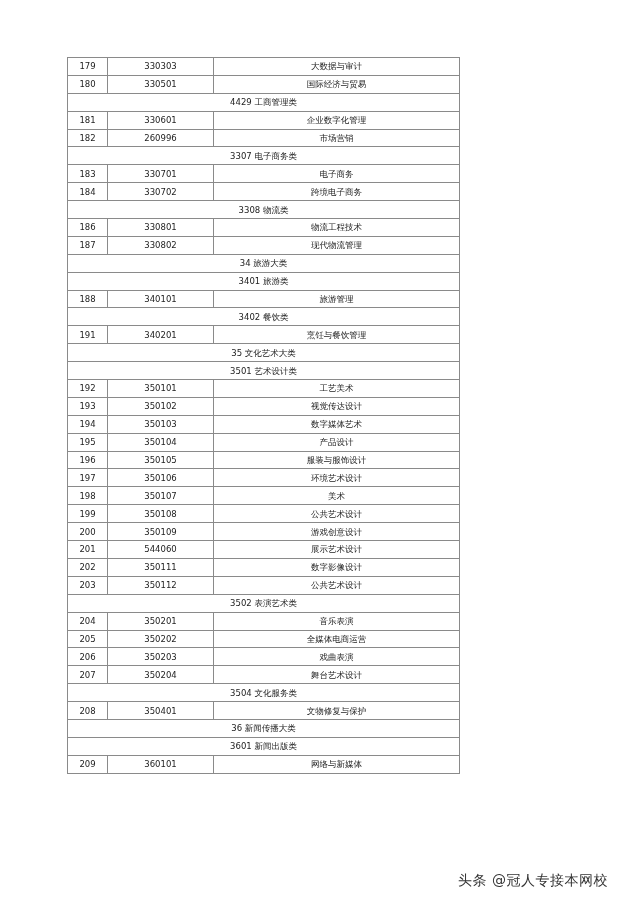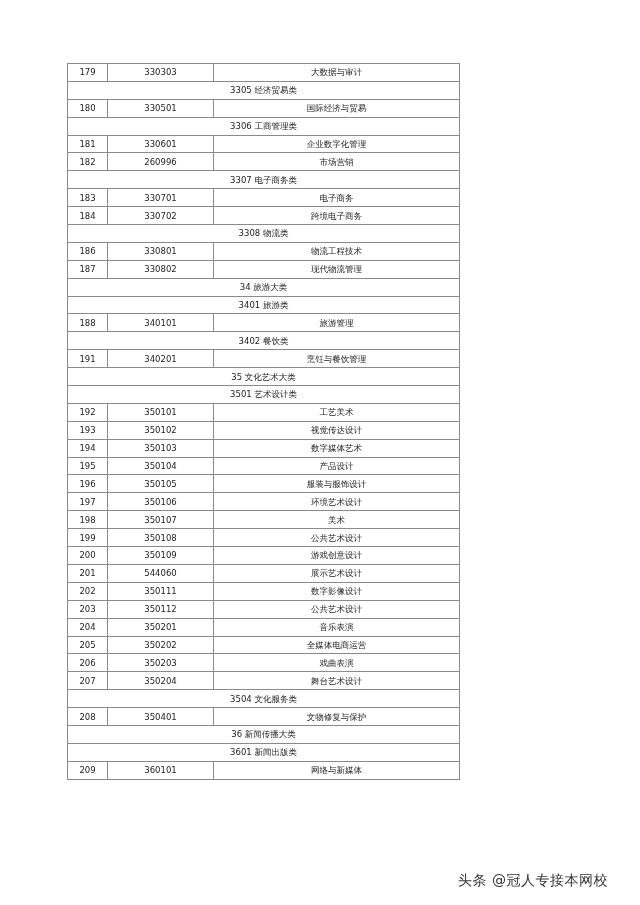--- a/index.html
+++ b/index.html
@@ -1,18 +1,18 @@
 <!DOCTYPE html>
 <html><head>
 <meta charset="utf-8">
 <style>
   html, body { margin: 0; padding: 0; background: #ffffff; }
   body { width: 640px; height: 905px; position: relative; overflow: hidden;
          font-family: "DejaVu Sans", "Liberation Sans", sans-serif; color: #222; }
-  table.major { position: absolute; left: 67px; top: 63px; width: 392px;
+  table.major { position: absolute; left: 67px; top: 57px; width: 392px;
                 border-collapse: collapse; table-layout: fixed; padding-left: 20px; }
   table.major td { border: 1px solid #8a8a8a; height: 16.9px; padding: 0;
                    font-size: 8.5px; text-align: center; vertical-align: middle;
                    line-height: 16px; white-space: nowrap; overflow: hidden; }
   col.c1 { width: 40px; } col.c2 { width: 106px; } col.c3 { width: 246px; }
   .watermark { position: absolute; left: 458px; top: 872px; font-size: 14px;
                color: #333; letter-spacing: 0.5px; }
 </style>
 </head>
 <body>
@@ -23,29 +23,26 @@
       <col class="c2">
       <col class="c3">
     </colgroup>
   <tbody id="tbody">
       <tr>
         <td>179</td>
         <td>330303</td>
         <td>大数据与审计</td>
       </tr>
       <tr>
-        <td colspan="3">3305 经济贸易类</td>
-      </tr>
-      <tr>
         <td>180</td>
         <td>330501</td>
         <td>国际经济与贸易</td>
       </tr>
       <tr>
-        <td colspan="3">3306 工商管理类</td>
+        <td colspan="3">4429 工商管理类</td>
       </tr>
       <tr>
         <td>181</td>
         <td>330601</td>
         <td>企业数字化管理</td>
       </tr>
       <tr>
         <td>182</td>
         <td>260996</td>
         <td>市场营销</td>
@@ -153,20 +150,23 @@
       </tr>
       <tr>
         <td>202</td>
         <td>350111</td>
         <td>数字影像设计</td>
       </tr>
       <tr>
         <td>203</td>
         <td>350112</td>
         <td>公共艺术设计</td>
+      </tr>
+      <tr>
+        <td colspan="3">3502 表演艺术类</td>
       </tr>
       <tr>
         <td>204</td>
         <td>350201</td>
         <td>音乐表演</td>
       </tr>
       <tr>
         <td>205</td>
         <td>350202</td>
         <td>全媒体电商运营</td>

